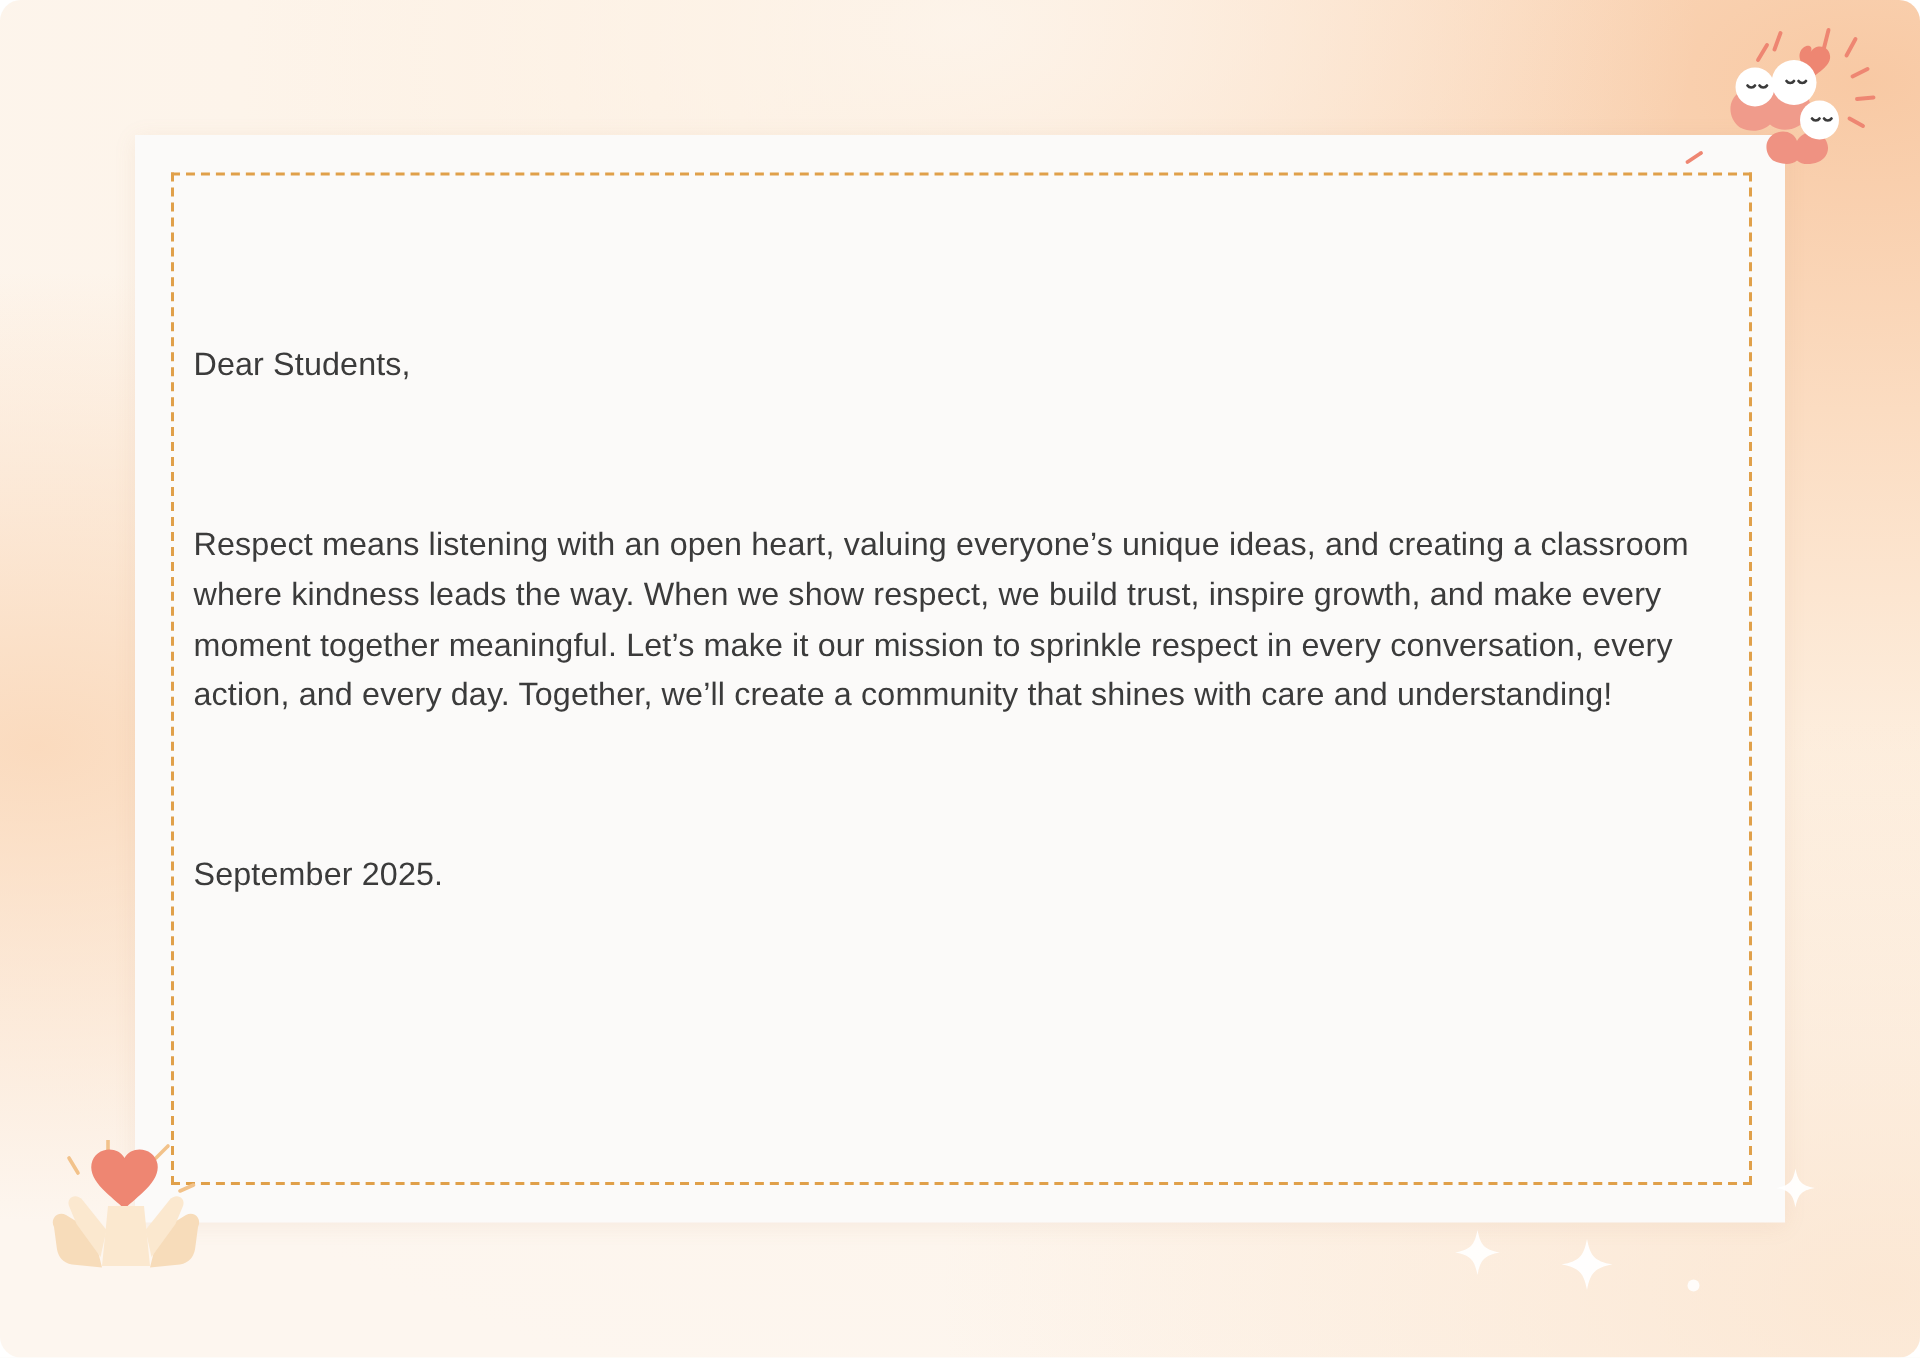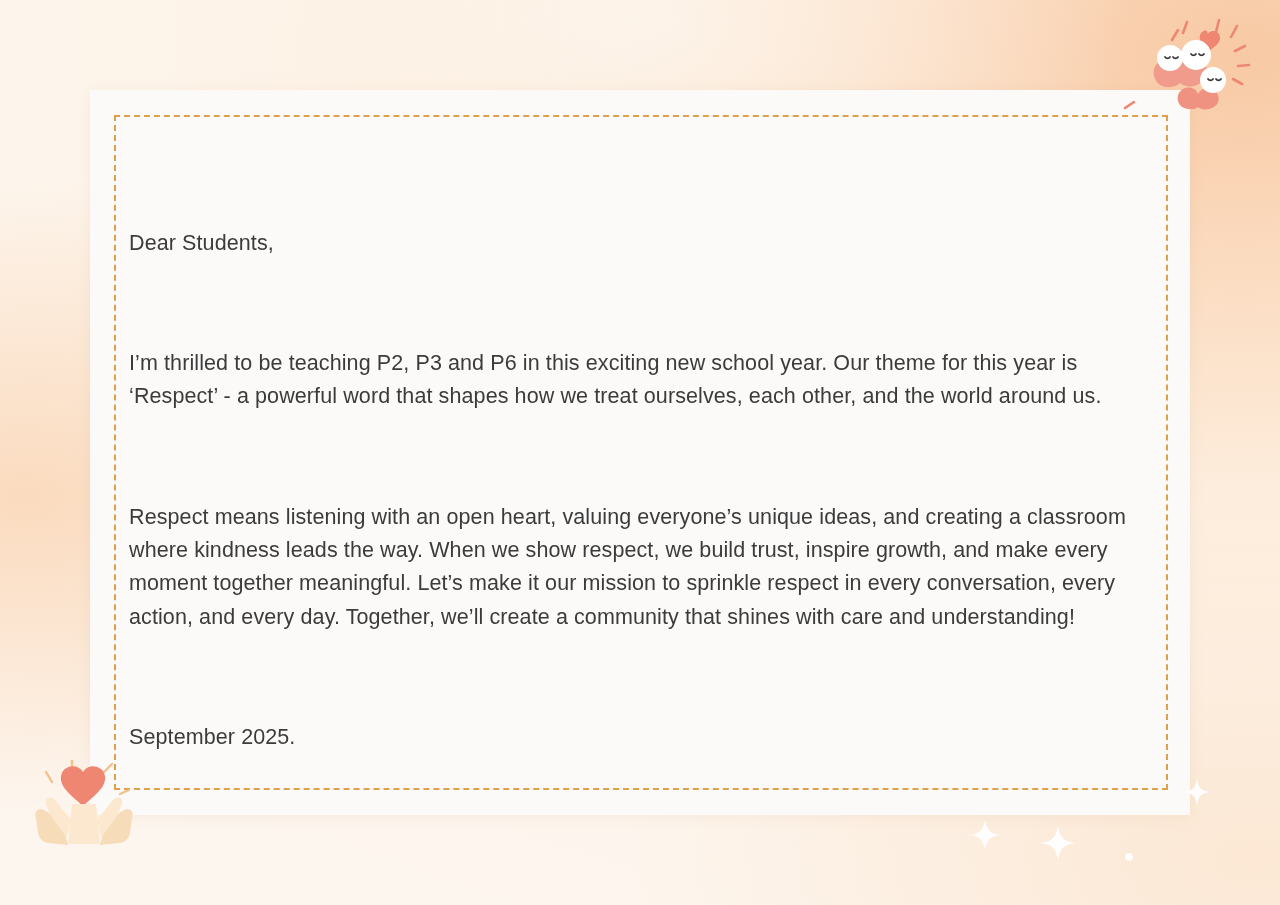--- a/index.html
+++ b/index.html
@@ -15,20 +15,21 @@
 
   
   #page {
     position: relative;
     width: 1280px;
     height: 905px;
     background:
       radial-gradient(130% 110% at 97% 6%, #f8c9a4 0%, #fbdcc1 22%, #fdeede 45%, #fdf4ea 65%, #fdf6ef 100%),
       linear-gradient(115deg, #fdf2e6 0%, #fbe6d3 35%, #f9d8bd 60%, #fdeede 100%);
       overflow: hidden;
+      border-radius: 14px;
   }
   #page::before {
     content: "";
     position: absolute;
     inset: 0;
     background:
       radial-gradient(60% 50% at 2% 55%, rgba(250, 214, 182, 0.85) 0%, rgba(253, 240, 228, 0) 70%),
       radial-gradient(55% 45% at 50% 2%, rgba(253, 245, 236, 0.9) 0%, rgba(253, 240, 228, 0) 70%),
       radial-gradient(70% 60% at 98% 95%, rgba(251, 226, 202, 0.7) 0%, rgba(253, 240, 228, 0) 70%);
     pointer-events: none;
@@ -109,21 +110,20 @@
 <body>
 
 <div id="page">
 
   <div id="card"></div>
 
   <div id="dashed-frame"></div>
 
   <div id="letter">
     <p class="para">Dear Students,</p>
-    <p class="para">I’m thrilled to be teaching P2, P3 and P6 in this exciting new school year. Our theme for this year is ‘Respect’ - a powerful word that shapes how we treat ourselves, each other, and the world around us.</p>
     <p class="para">Respect means listening with an open heart, valuing everyone’s unique ideas, and creating a classroom where kindness leads the way. When we show respect, we build trust, inspire growth, and make every moment together meaningful. Let’s make it our mission to sprinkle respect in every conversation, every action, and every day. Together, we’ll create a community that shines with care and understanding!</p>
     <p class="para">September 2025.</p>
   </div>
 
   <div id="deco-top-right">
     <svg width="150" height="130" viewBox="0 0 150 130" xmlns="http://www.w3.org/2000/svg">
 
       <g stroke="#ee8672" stroke-width="2.6" stroke-linecap="round" fill="none">
         <line x1="60" y1="30" x2="66" y2="20"></line>
         <line x1="71" y1="23" x2="75" y2="12"></line>

